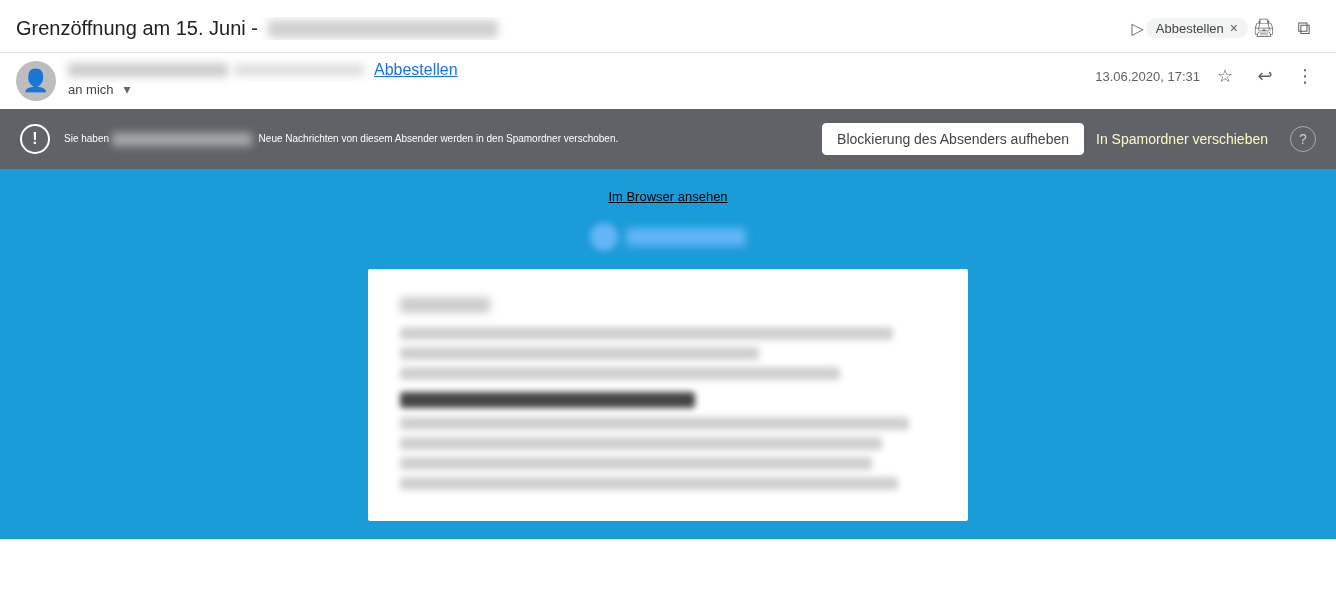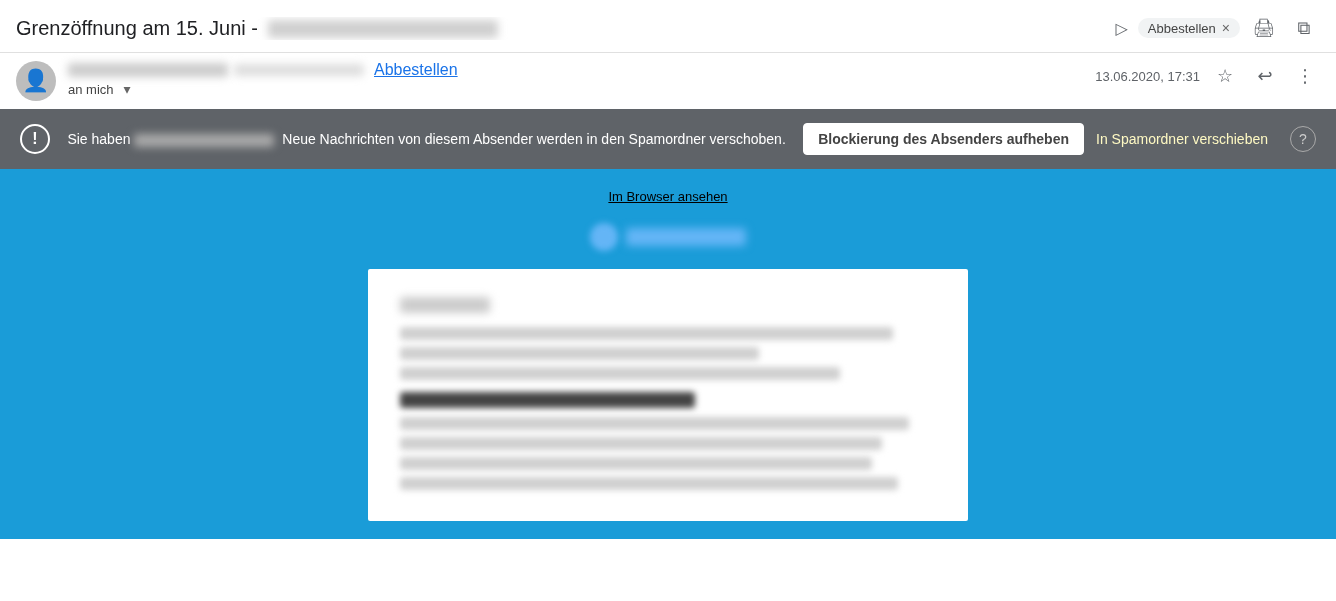--- a/index.html
+++ b/index.html
@@ -17,21 +17,21 @@
       min-height: 601px;
     }
 
     
     .email-header {
       display: flex;
       align-items: center;
       padding: 12px 16px 8px 16px;
       background: #fff;
       border-bottom: 1px solid #e0e0e0;
-      gap: 8px;
+      gap: 0;
     }
     .email-subject {
       font-size: 20px;
       font-weight: 400;
       color: #202124;
       flex: 1;
       white-space: nowrap;
       overflow: hidden;
       text-overflow: ellipsis;
     }
@@ -200,23 +200,22 @@
       display: flex;
       align-items: center;
       justify-content: center;
       flex-shrink: 0;
       color: #fff;
       font-size: 16px;
       font-weight: bold;
     }
     .spam-text {
       color: #fff;
-      font-size: 14px;
+      font-size: 10px;
       flex: 1;
-      text-align: center;
     }
     .spam-text-blurred {
       display: inline-block;
       width: 140px;
       height: 13px;
       background: #aaa;
       border-radius: 3px;
       filter: blur(4px);
       vertical-align: middle;
       margin-right: 4px;
@@ -225,21 +224,21 @@
       display: flex;
       align-items: center;
       gap: 12px;
     }
     .unblock-btn {
       background: #fff;
       border: 1px solid #fff;
       border-radius: 4px;
       padding: 7px 14px;
       font-size: 14px;
-      font-weight: 700;
+      font-weight: 400;
       color: #444;
       cursor: pointer;
       white-space: nowrap;
     }
     .spam-folder-btn {
       background: transparent;
       border: none;
       color: #fef9c3;
       font-size: 14px;
       cursor: pointer;

